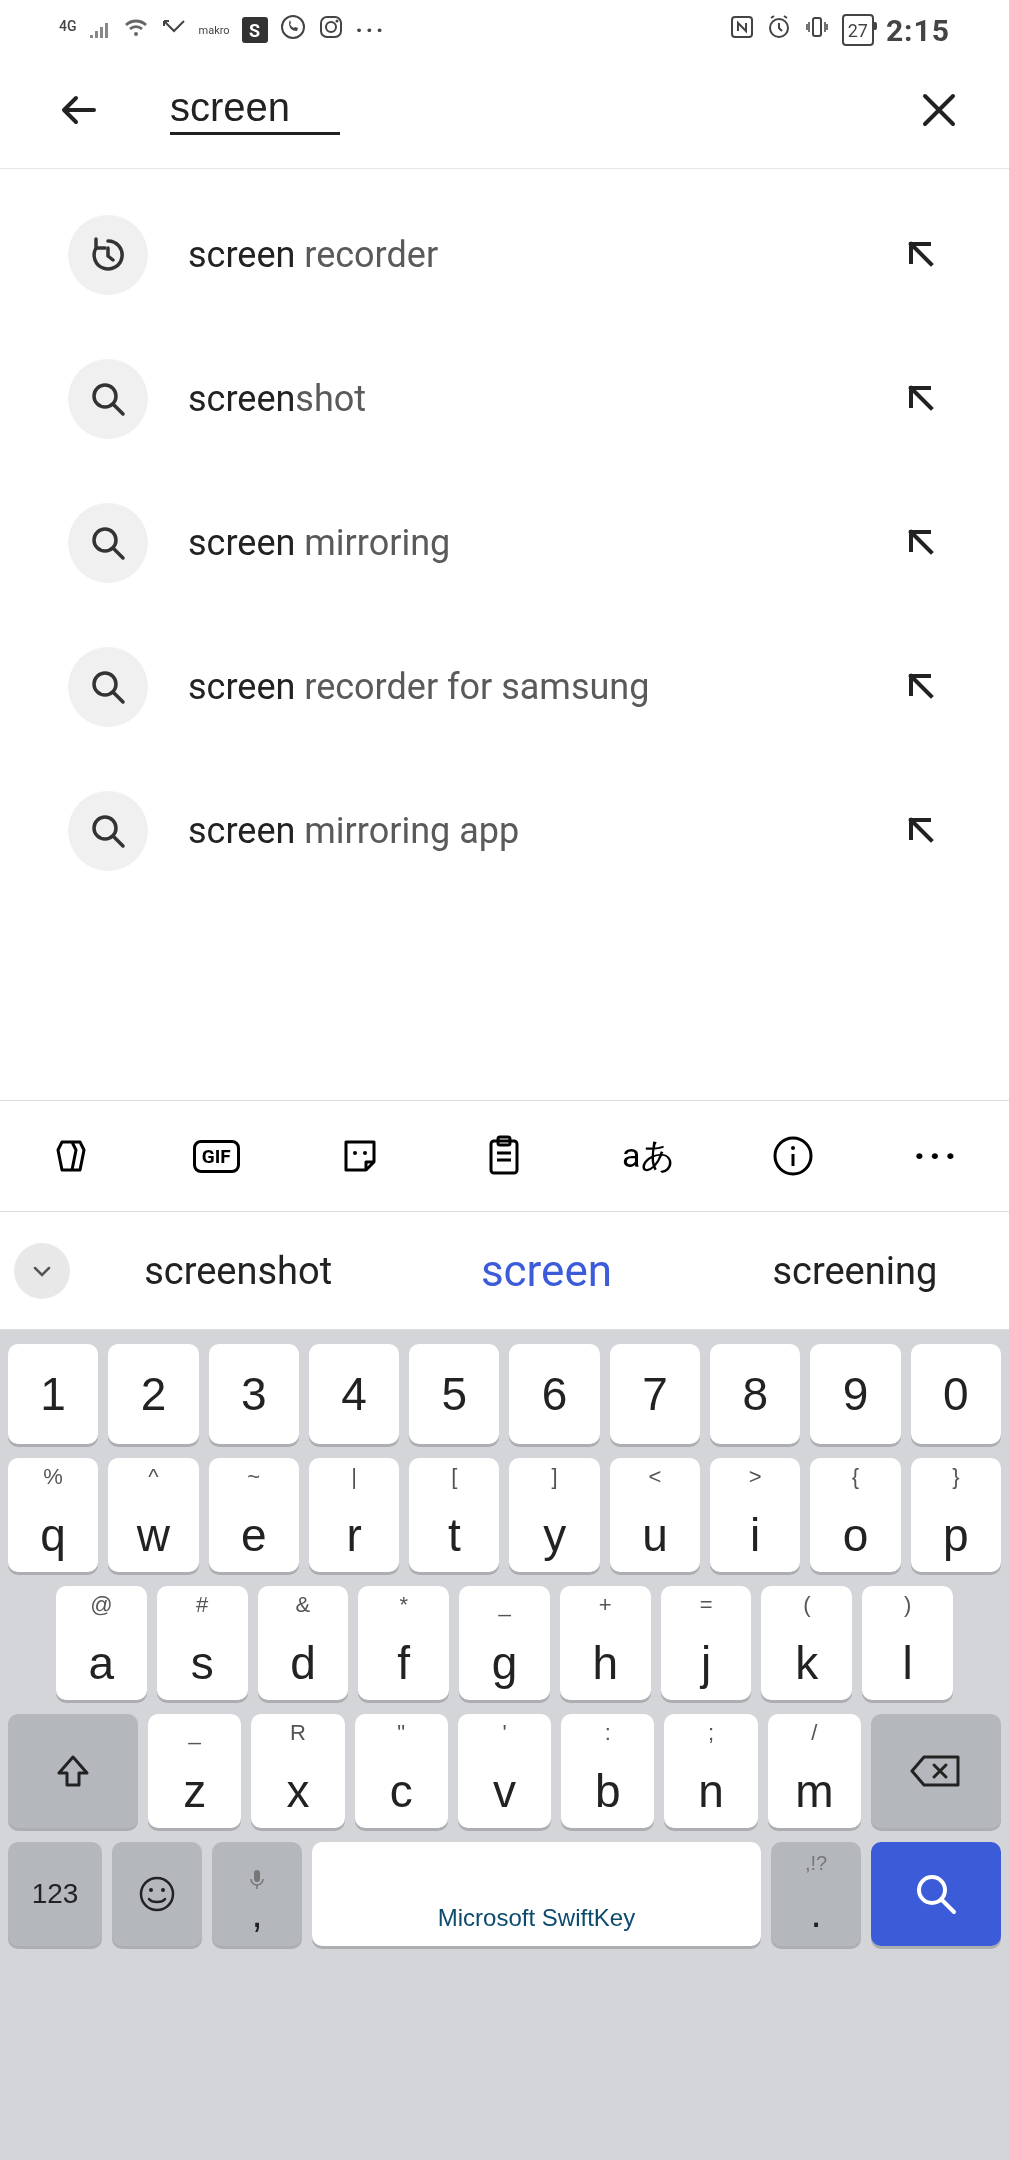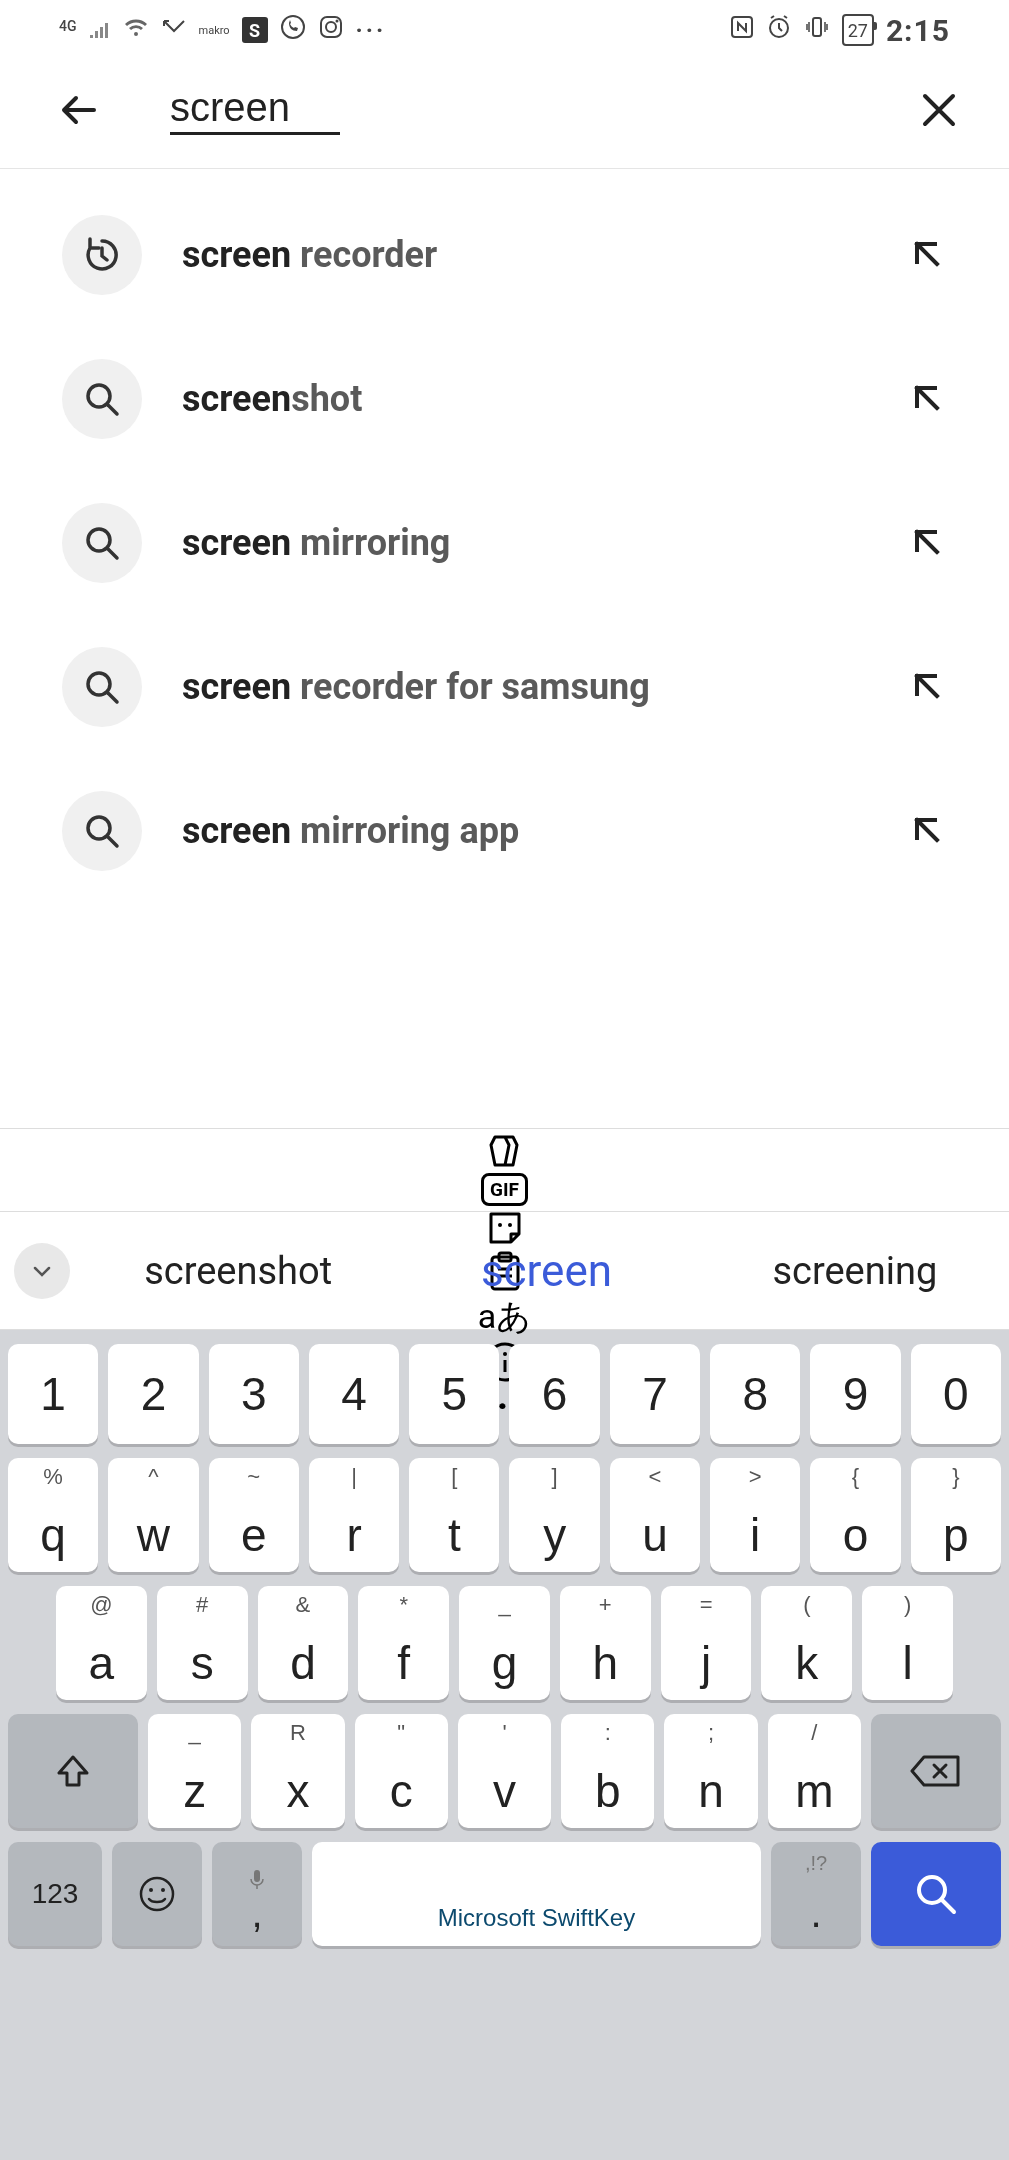--- a/index.html
+++ b/index.html
@@ -70,21 +70,21 @@
       outline: none;
       font-size: 40px;
       color: #222;
       border-bottom: 3px solid #222;
       width: 170px;
       padding-bottom: 2px;
       background: transparent;
     }
 
     
-    .suggestions { padding: 14px 10px; font-weight: bold; }
+    .suggestions { padding: 14px 16px; }
     .suggestion-row {
       display: flex;
       align-items: center;
       padding: 32px 52px;
       gap: 40px;
     }
     .sug-icon-circle {
       width: 80px;
       height: 80px;
       border-radius: 50%;
@@ -108,22 +108,21 @@
       position: absolute;
       bottom: 0;
       left: 0;
       right: 0;
       background: #fff;
     }
     .kb-toolbar {
       display: flex;
       border-top: 1px solid #ddd;
       border-bottom: 1px solid #ddd;
-      height: 84px;
-      flex-direction: column;
+      height: 112px;
     }
     .kb-tool {
       flex: 1;
       display: flex;
       align-items: center;
       justify-content: center;
     }
     .gif-box { border: 3.5px solid #000; border-radius: 8px; padding: 2px 6px; font-size: 19px; font-weight: bold;}
 
     .kb-predictions {

